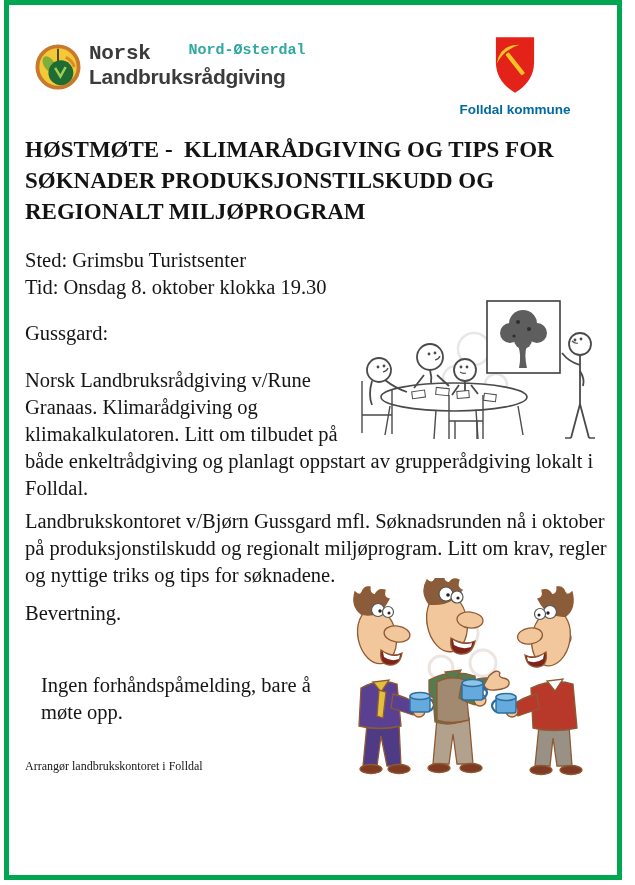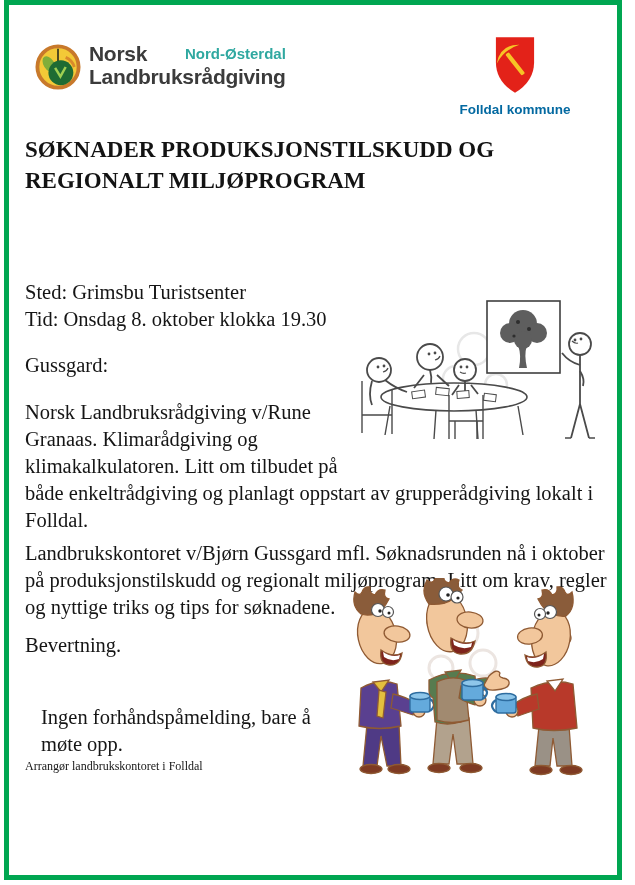--- a/index.html
+++ b/index.html
@@ -9,36 +9,36 @@
   }
   .border-frame {
     position:absolute; left:4px; top:0; width:618px; height:880px;
     border:5px solid #00a651; box-sizing:border-box; pointer-events:none;
   }
 
   
   .nlr-logo { position:absolute; left:35px; top:42px; display:flex; align-items:flex-start; }
   .nlr-icon { width:46px; height:46px; margin-top:2px; }
   .nlr-text { margin-left:8px; font-family:"Liberation Sans","DejaVu Sans",sans-serif; }
-  .nlr-line1 { display:flex; align-items:center; }
+  .nlr-line1 { display:flex; align-items:flex-start;font-family:Liberation Mono, monospace; }
   .nlr-name { font-size:21px; line-height:23px; font-weight:bold; color:#3b3b3b; letter-spacing:-0.3px; }
   .nlr-region { font-size:15px; font-weight:bold; color:#2fa8a0; margin-left:38px; }
 
   .municipality { position:absolute; left:455px; top:34px; width:120px; text-align:center; }
   .shield { width:42px; height:62px; display:block; margin:0 auto; }
   .muni-name { margin-top:6px; font-family:"Liberation Sans","DejaVu Sans",sans-serif;
                font-size:13.5px; font-weight:bold; color:#0369a1; }
 
   
   .title { position:absolute; left:25px; top:134px; margin:0; font-size:23px; line-height:31px;
            font-weight:bold; color:#131313; }
   .tline { display:block; white-space:pre; }
 
   
-  .bodytext { font-size:20.5px; line-height:27px;margin-top:32px; }
+  .bodytext { font-size:20.5px; line-height:27px; }
   .details { position:absolute; left:25px; top:247px; }
   .program-label { position:absolute; left:25px; top:320px; }
   .para1 { position:absolute; left:25px; top:367px; width:588px; }
   .float-spacer { float:right; width:254px; height:78px; }
   .para2 { position:absolute; left:25px; top:508px; width:588px; }
   .bevertning { position:absolute; left:25px; top:600px; }
   .no-reg { position:absolute; left:41px; top:672px; width:300px; }
   .organizer { position:absolute; left:25px; top:759px; font-size:12px; }
 
   .illustration { position:absolute; }
@@ -75,20 +75,21 @@
       <path d="M2 2 h40 v26 q0 20 -20 32 q-20 -12 -20 -32 z" fill="#e32219"></path>
       <g transform="rotate(-38 22 30)">
         <rect x="20" y="16" width="4.5" height="28" rx="1.5" fill="#f7c425"></rect>
         <path d="M7 18 Q22 4 38 17 Q22 11 7 18 Z" fill="#f7c425"></path>
       </g>
     </svg>
     <div class="muni-name">Folldal kommune</div>
   </div>
 
   <h1 class="title">
+    <span class="tline">HØSTMØTE -  KLIMARÅDGIVING OG TIPS FOR</span>
     <span class="tline">SØKNADER PRODUKSJONSTILSKUDD OG</span>
     <span class="tline">REGIONALT MILJØPROGRAM</span>
   </h1>
 
   <div class="details bodytext">
     <div>Sted: Grimsbu Turistsenter</div>
     <div>Tid: Onsdag 8. oktober klokka 19.30</div>
   </div>
 
   <div class="program-label bodytext">Gussgard:</div>

